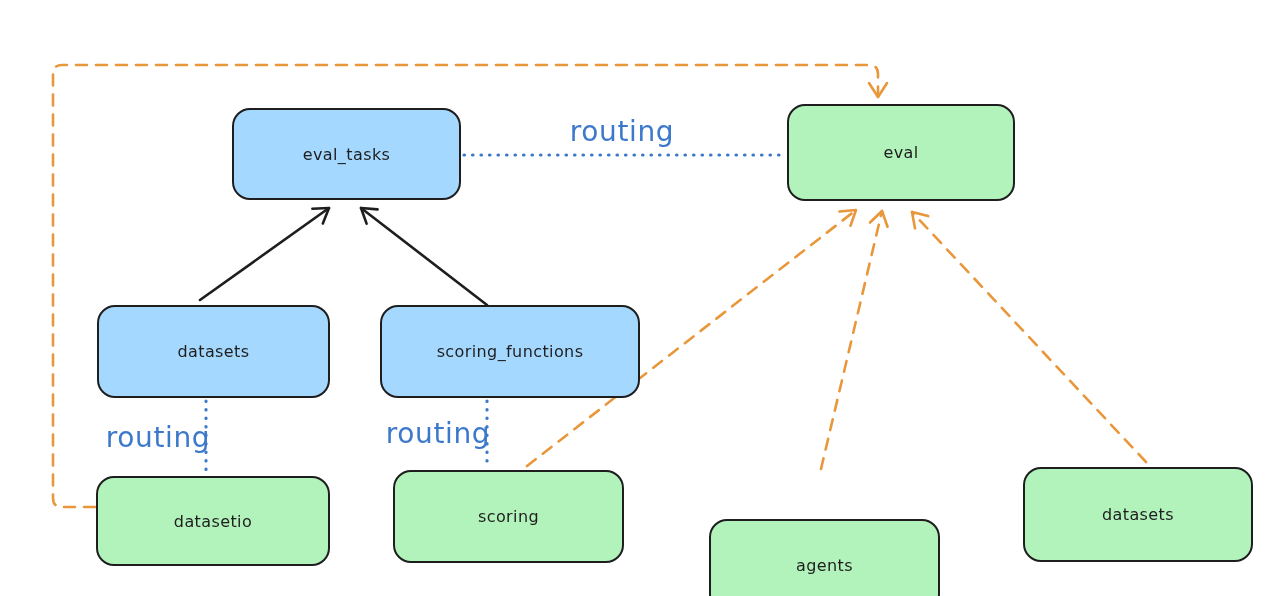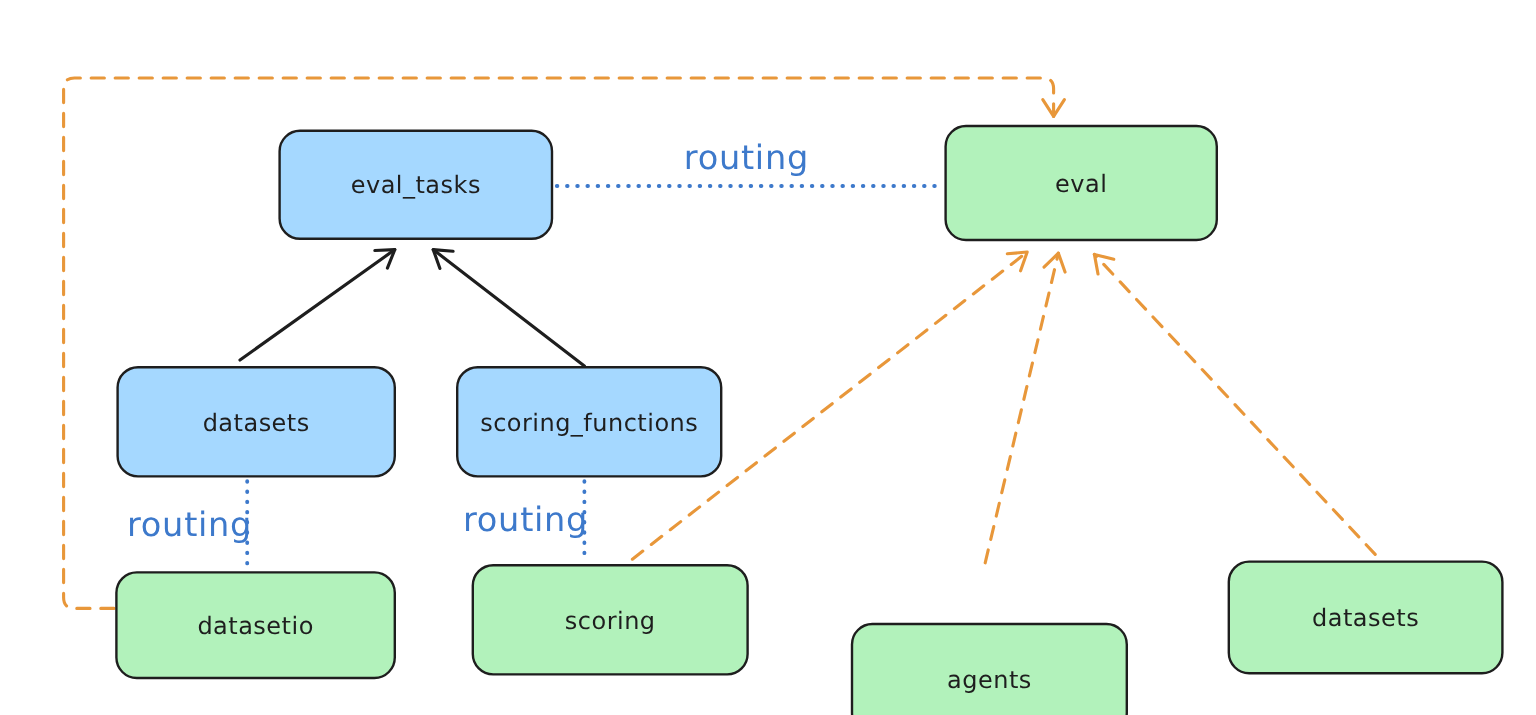--- a/index.html
+++ b/index.html
@@ -41,21 +41,21 @@
     stroke-dasharray: 0.5 8;
     stroke-width: 3.2;
   }
   .node {
     position: absolute;
     display: flex;
     align-items: center;
     justify-content: center;
     border: 2.6px solid var(--stroke);
     border-radius: 18px;
-    font-size: 20px;
+    font-size: 16px;
     letter-spacing: 0.4px;
     color: var(--stroke);
     cursor: pointer;
   }
   .node.blue  { background: var(--blue-fill); }
   .node.green { background: var(--green-fill); }
   .edge-label {
     position: absolute;
     transform: translate(-50%, -50%);
     color: var(--routing-blue);
@@ -98,21 +98,21 @@
   </div>
 
   <div class="node blue" style="left:97px; top:305px; width:233px; height:93px;">
     <span>datasets</span>
   </div>
 
   <div class="node green" style="left:787px; top:104px; width:228px; height:97px;">
     <span>eval</span>
   </div>
 
-  <div class="node blue" style="left:380px; top:305px; width:222px; height:93px;">
+  <div class="node blue" style="left:380px; top:305px; width:260px; height:93px;">
     <span>scoring_functions</span>
   </div>
 
   <div class="node green" style="left:96px; top:476px; width:234px; height:90px;">
     <span>datasetio</span>
   </div>
 
   <div class="node green" style="left:393px; top:470px; width:231px; height:93px;">
     <span>scoring</span>
   </div>

